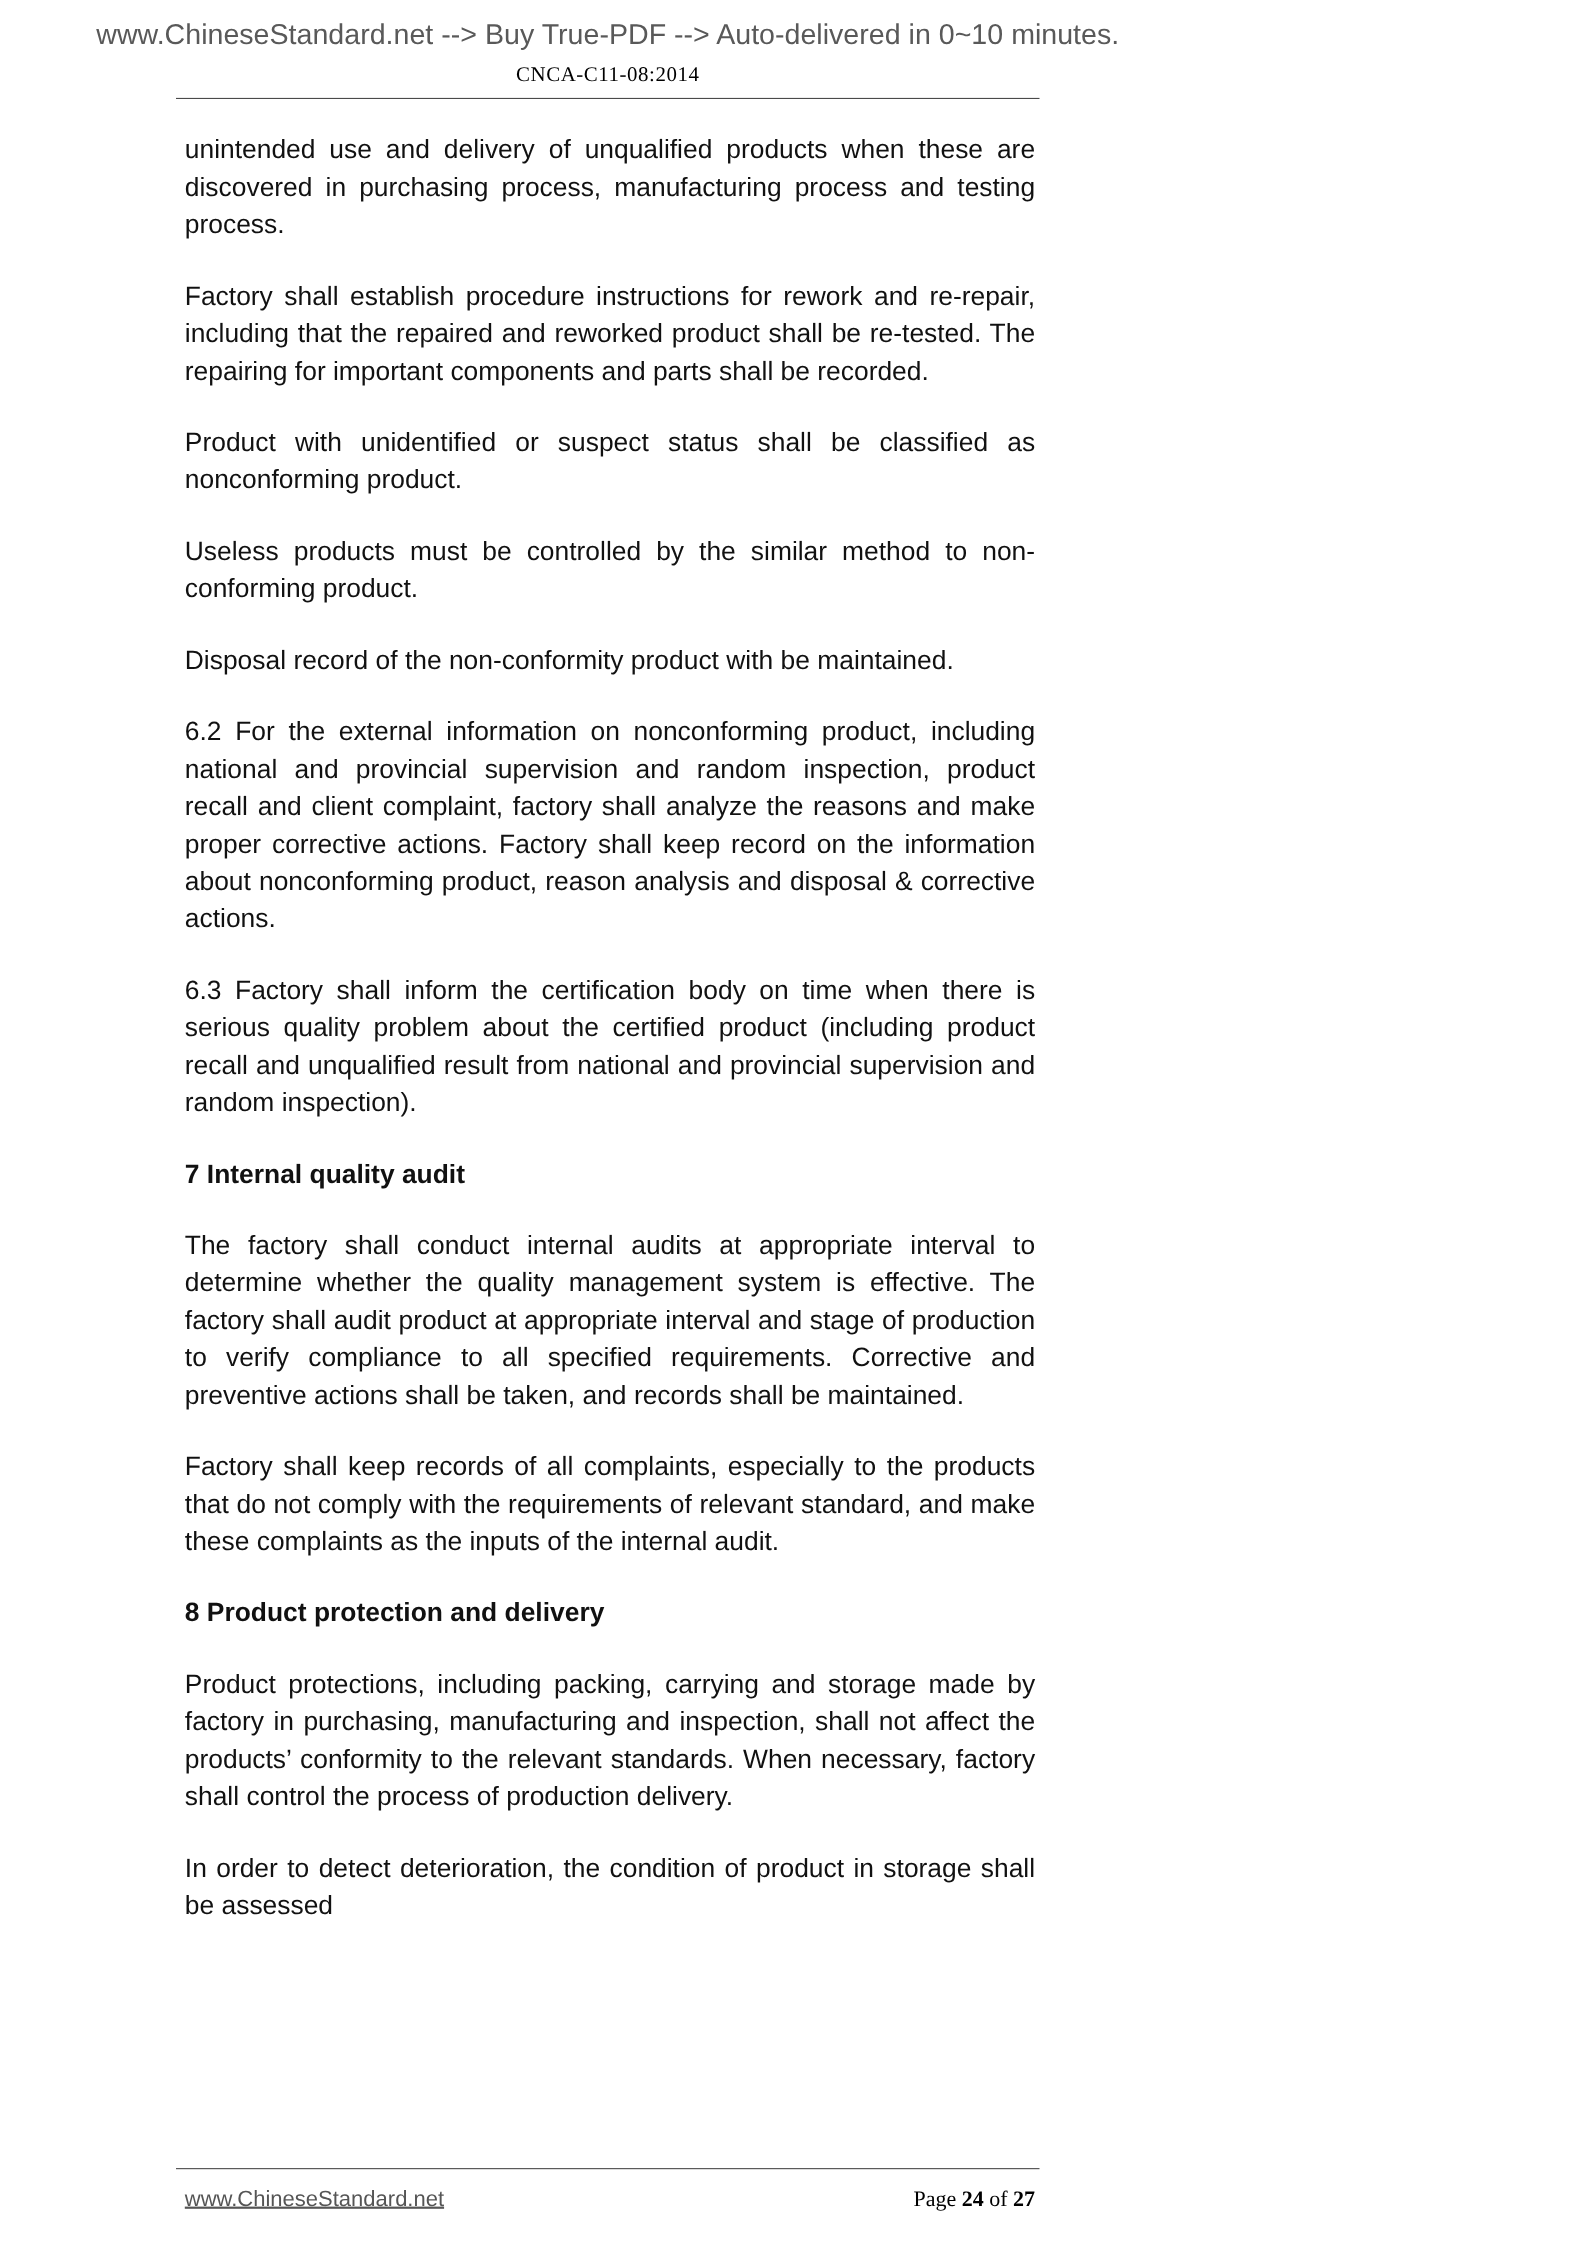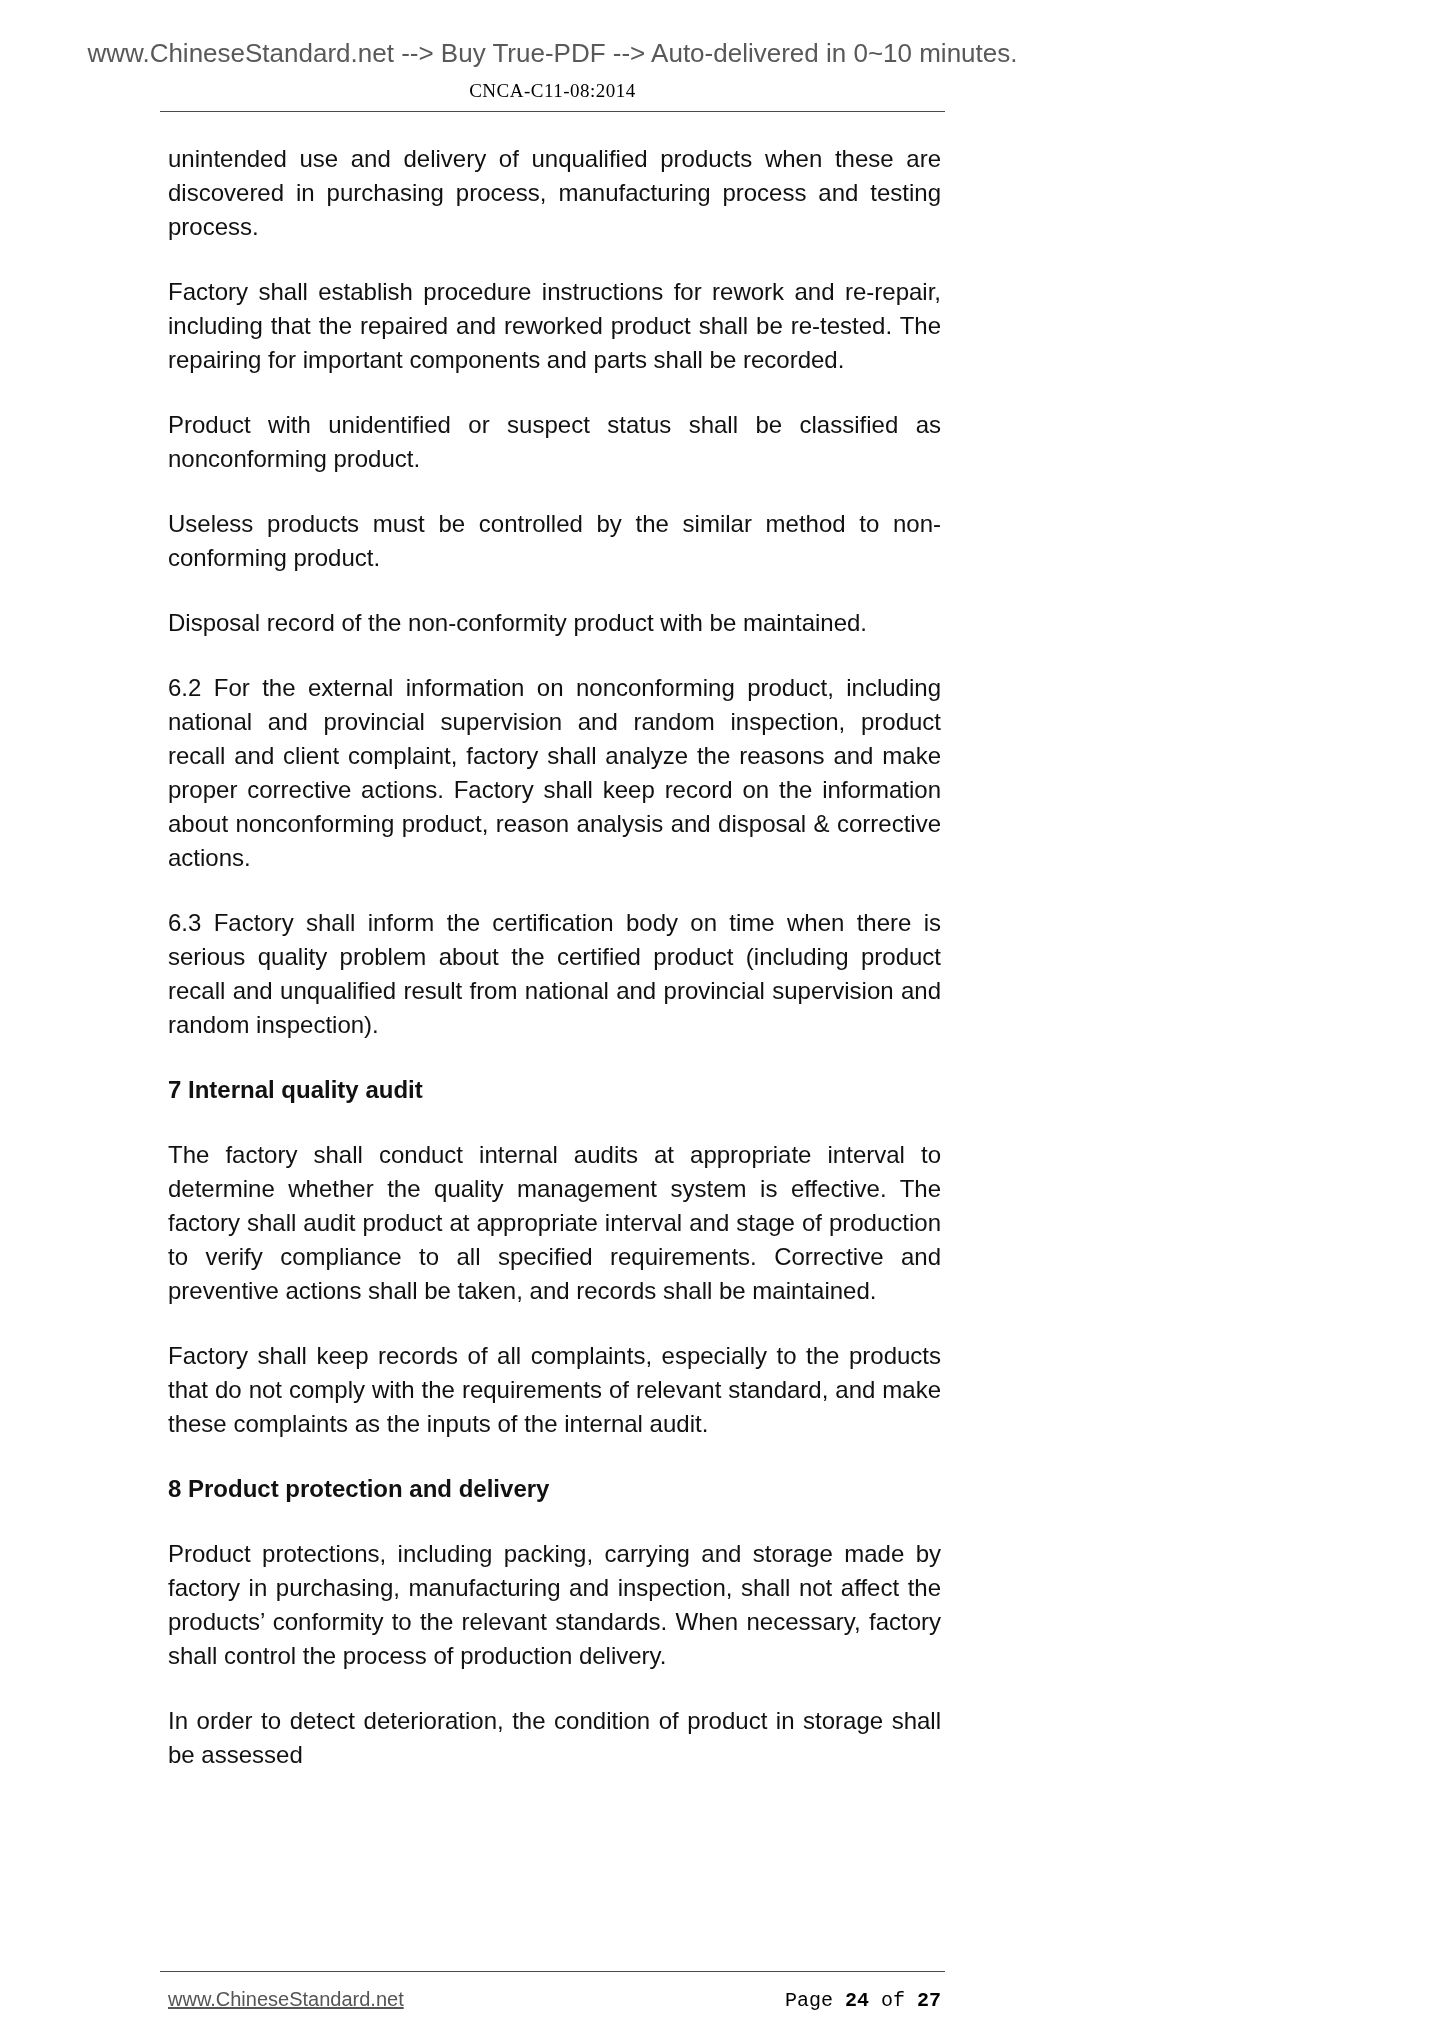--- a/index.html
+++ b/index.html
@@ -17,21 +17,21 @@
     background: #ffffff;
     overflow: hidden;
   }
   .doc {
     position: absolute;
     left: 0;
     top: 0;
     width: 1105px;
   }
   .promo {
-    padding-top: 38px;
+    padding-top: 16px;
     text-align: center;
     color: #595959;
     font-size: 26px;
     line-height: 30px;
   }
   .doc-code {
     text-align: center;
     font-family: Liberation Serif, serif;
     font-size: 19px;
     letter-spacing: 0.5px;
@@ -71,21 +71,21 @@
     justify-content: space-between;
     align-items: baseline;
   }
   .site-link {
     color: #555555;
     font-size: 20px;
     text-decoration: underline;
     cursor: pointer;
   }
   .page-info {
-    font-family: Liberation Mono, monospace;
+    font-family: Liberation Serif, serif;
     font-size: 20px;
     color: #000000;
   }
   .page-info b { font-weight: bold; }
 </style>
 </head>
 <body>
 
 <div class="page">
   <div class="doc">

